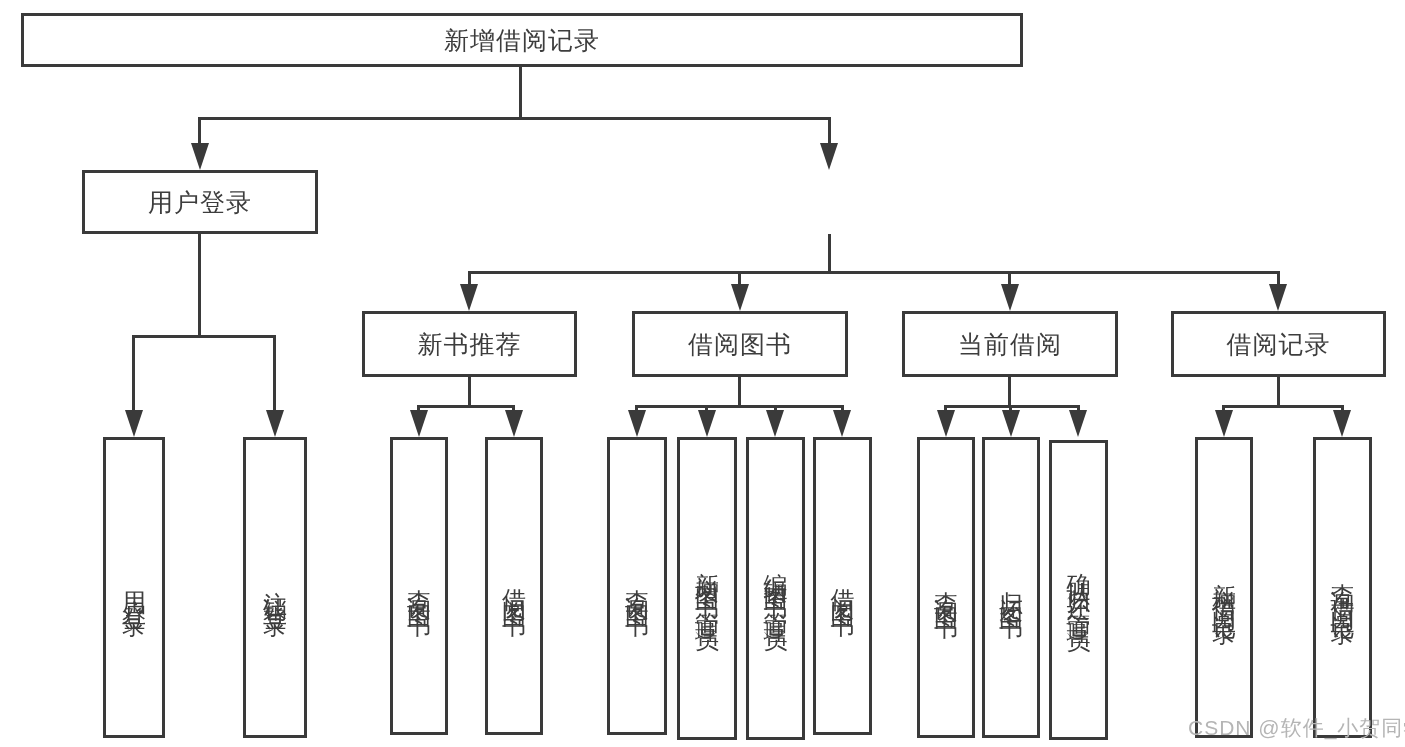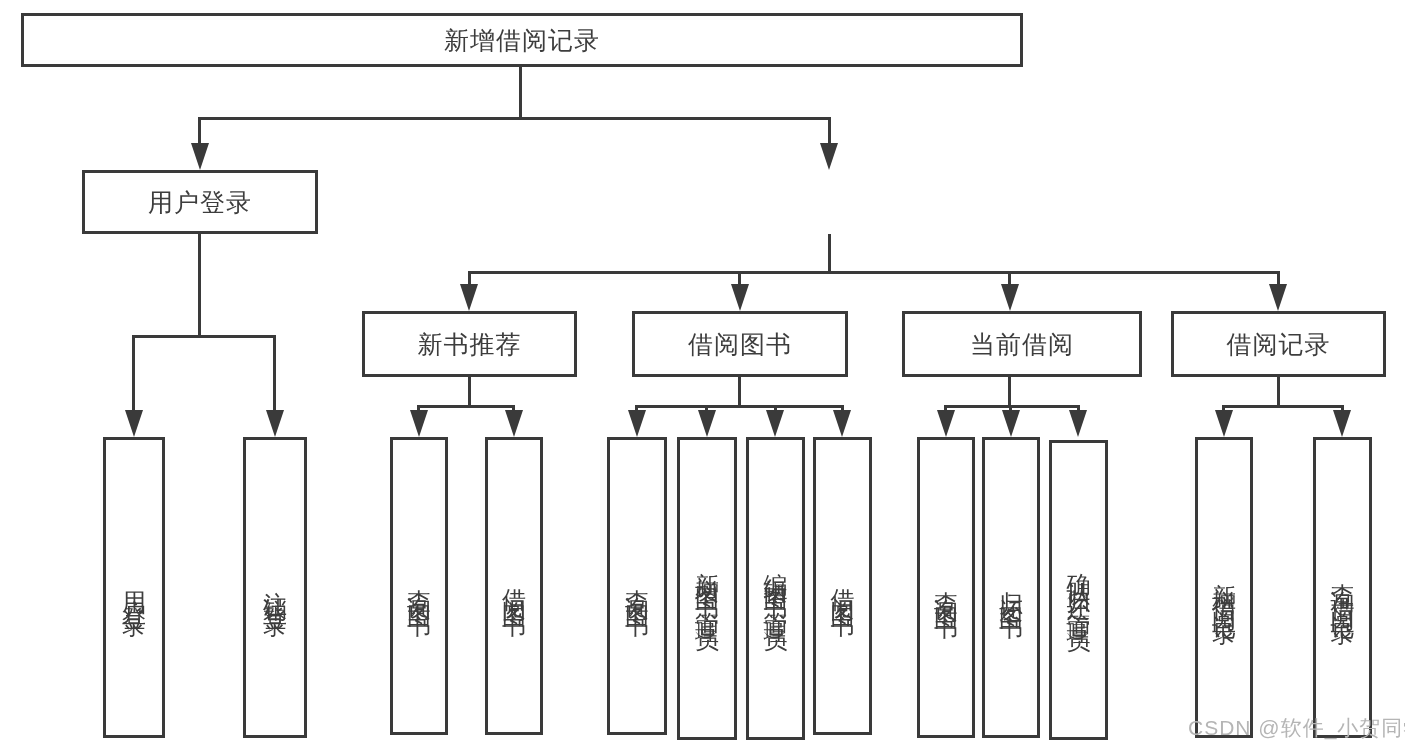--- a/index.html
+++ b/index.html
@@ -97,21 +97,21 @@
   <div class="arrow" style="left:1001px;top:284px"></div>
   <div class="vline" style="left:1277px;top:271px;height:13px"></div>
   <div class="arrow" style="left:1269px;top:284px"></div>
 
   <div class="box h" style="left:362px;top:311px;width:215px;height:66px">
     <span class="lbl">新书推荐</span>
   </div>
   <div class="box h" style="left:632px;top:311px;width:216px;height:66px">
     <span class="lbl">借阅图书</span>
   </div>
-  <div class="box h" style="left:902px;top:311px;width:240px;height:66px">
+  <div class="box h" style="left:902px;top:311px;width:216px;height:66px">
     <span class="lbl">当前借阅</span>
   </div>
   <div class="box h" style="left:1171px;top:311px;width:215px;height:66px">
     <span class="lbl">借阅记录</span>
   </div>
 
   <div class="vline" style="left:468px;top:377px;height:28px"></div>
   <div class="hline" style="left:417px;top:405px;width:98px"></div>
   <div class="vline" style="left:417px;top:405px;height:5px"></div>
   <div class="arrow" style="left:410px;top:410px"></div>

